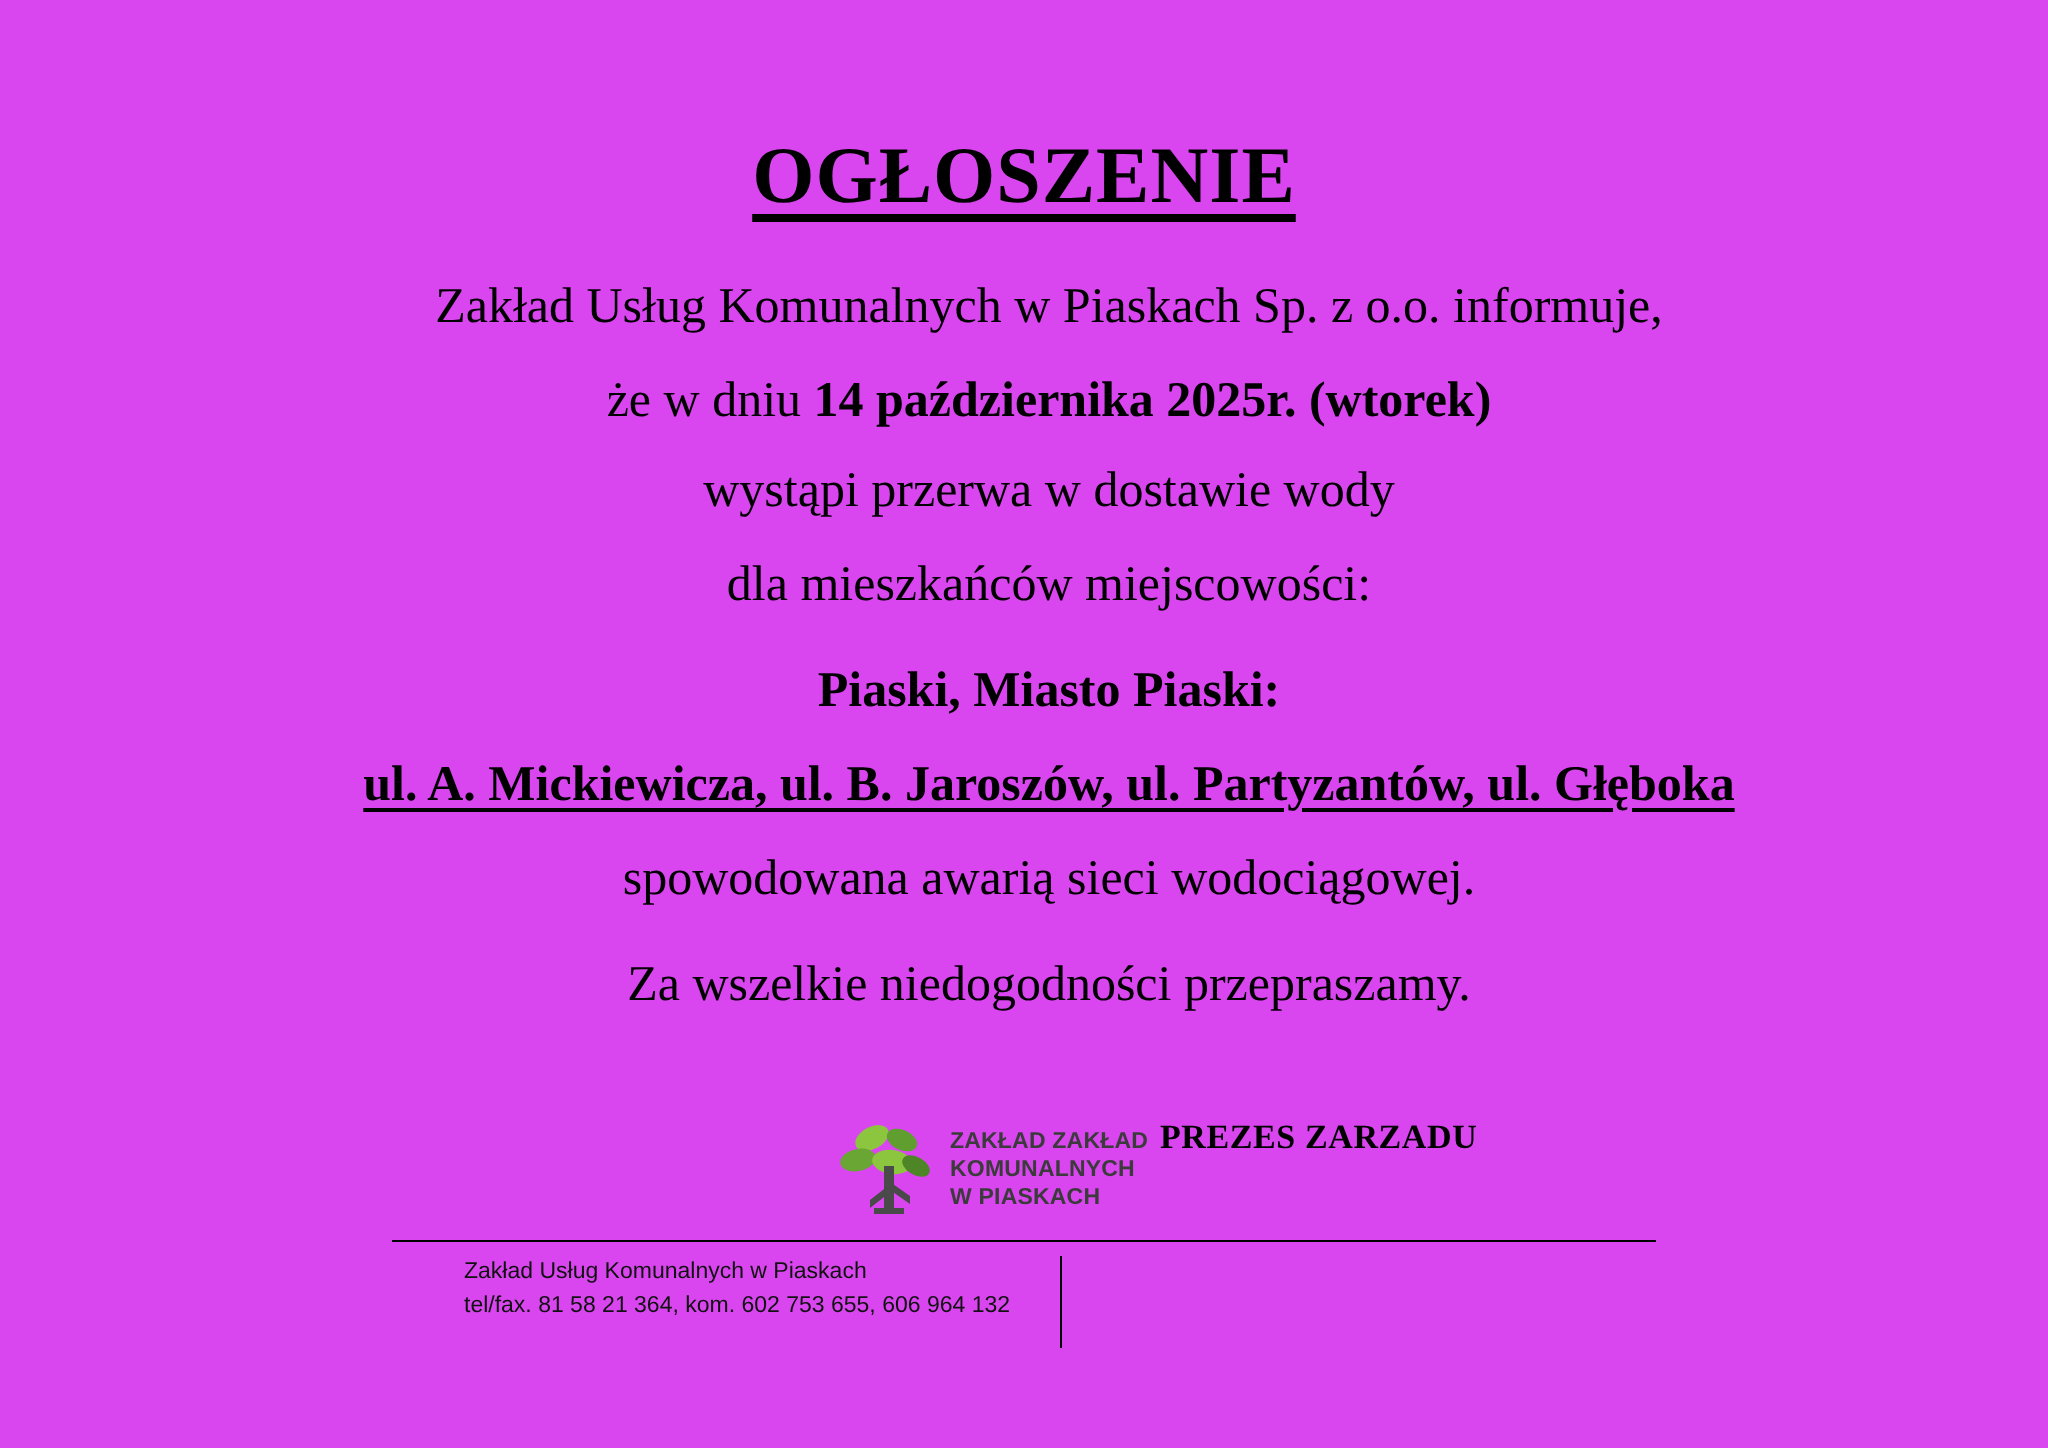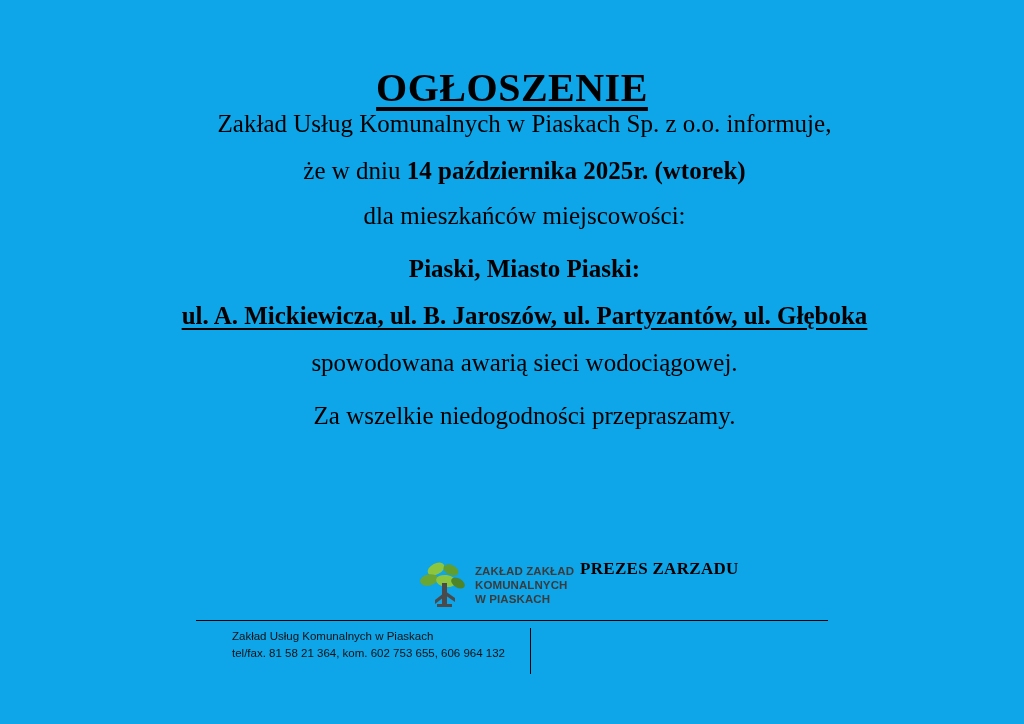--- a/index.html
+++ b/index.html
@@ -14,37 +14,38 @@
     color: #000000;
     overflow: hidden;
     position: relative;
   }
 
   .page {
     position: relative;
     width: 1024px;
     height: 724px;
     box-sizing: border-box;
-    background: #0ea5e9;
+    background: #d946ef;
   }
 
   
   .title {
     text-align: center;
     font-size: 40px;
     font-weight: bold;
     letter-spacing: 0.5px;
     text-decoration: underline;
     text-underline-offset: 6px;
     margin: 0;
     padding-top: 64px;
   }
 
   
   .body-block {
+    margin-top: 30px;
     text-align: center;
     padding-left: 25px;
   }
   .line {
     font-size: 25px;
     line-height: 1.0;
     margin: 0 0 22px 0;
     text-align: center;
   }
   .line.bold {
@@ -151,20 +152,21 @@
 <div class="page">
 
   <h1 class="title">OGŁOSZENIE</h1>
 
   <div class="body-block">
 
     <p class="line">Zakład Usług Komunalnych w Piaskach Sp. z o.o. informuje,</p>
 
     <p class="line tight"><span>że w dniu </span><span class="bold-inline">14 października 2025r. (wtorek)</span></p>
 
+    <p class="line">wystąpi przerwa w dostawie wody</p>
 
     <p class="line">dla mieszkańców miejscowości:</p>
 
     <p class="line bold gap-top">Piaski, Miasto Piaski:</p>
 
     <p class="line bold-underline">ul. A. Mickiewicza, ul. B. Jaroszów, ul. Partyzantów, ul. Głęboka</p>
 
     <p class="line">spowodowana awarią sieci wodociągowej.</p>
 
     <p class="line gap-top">Za wszelkie niedogodności przepraszamy.</p>

